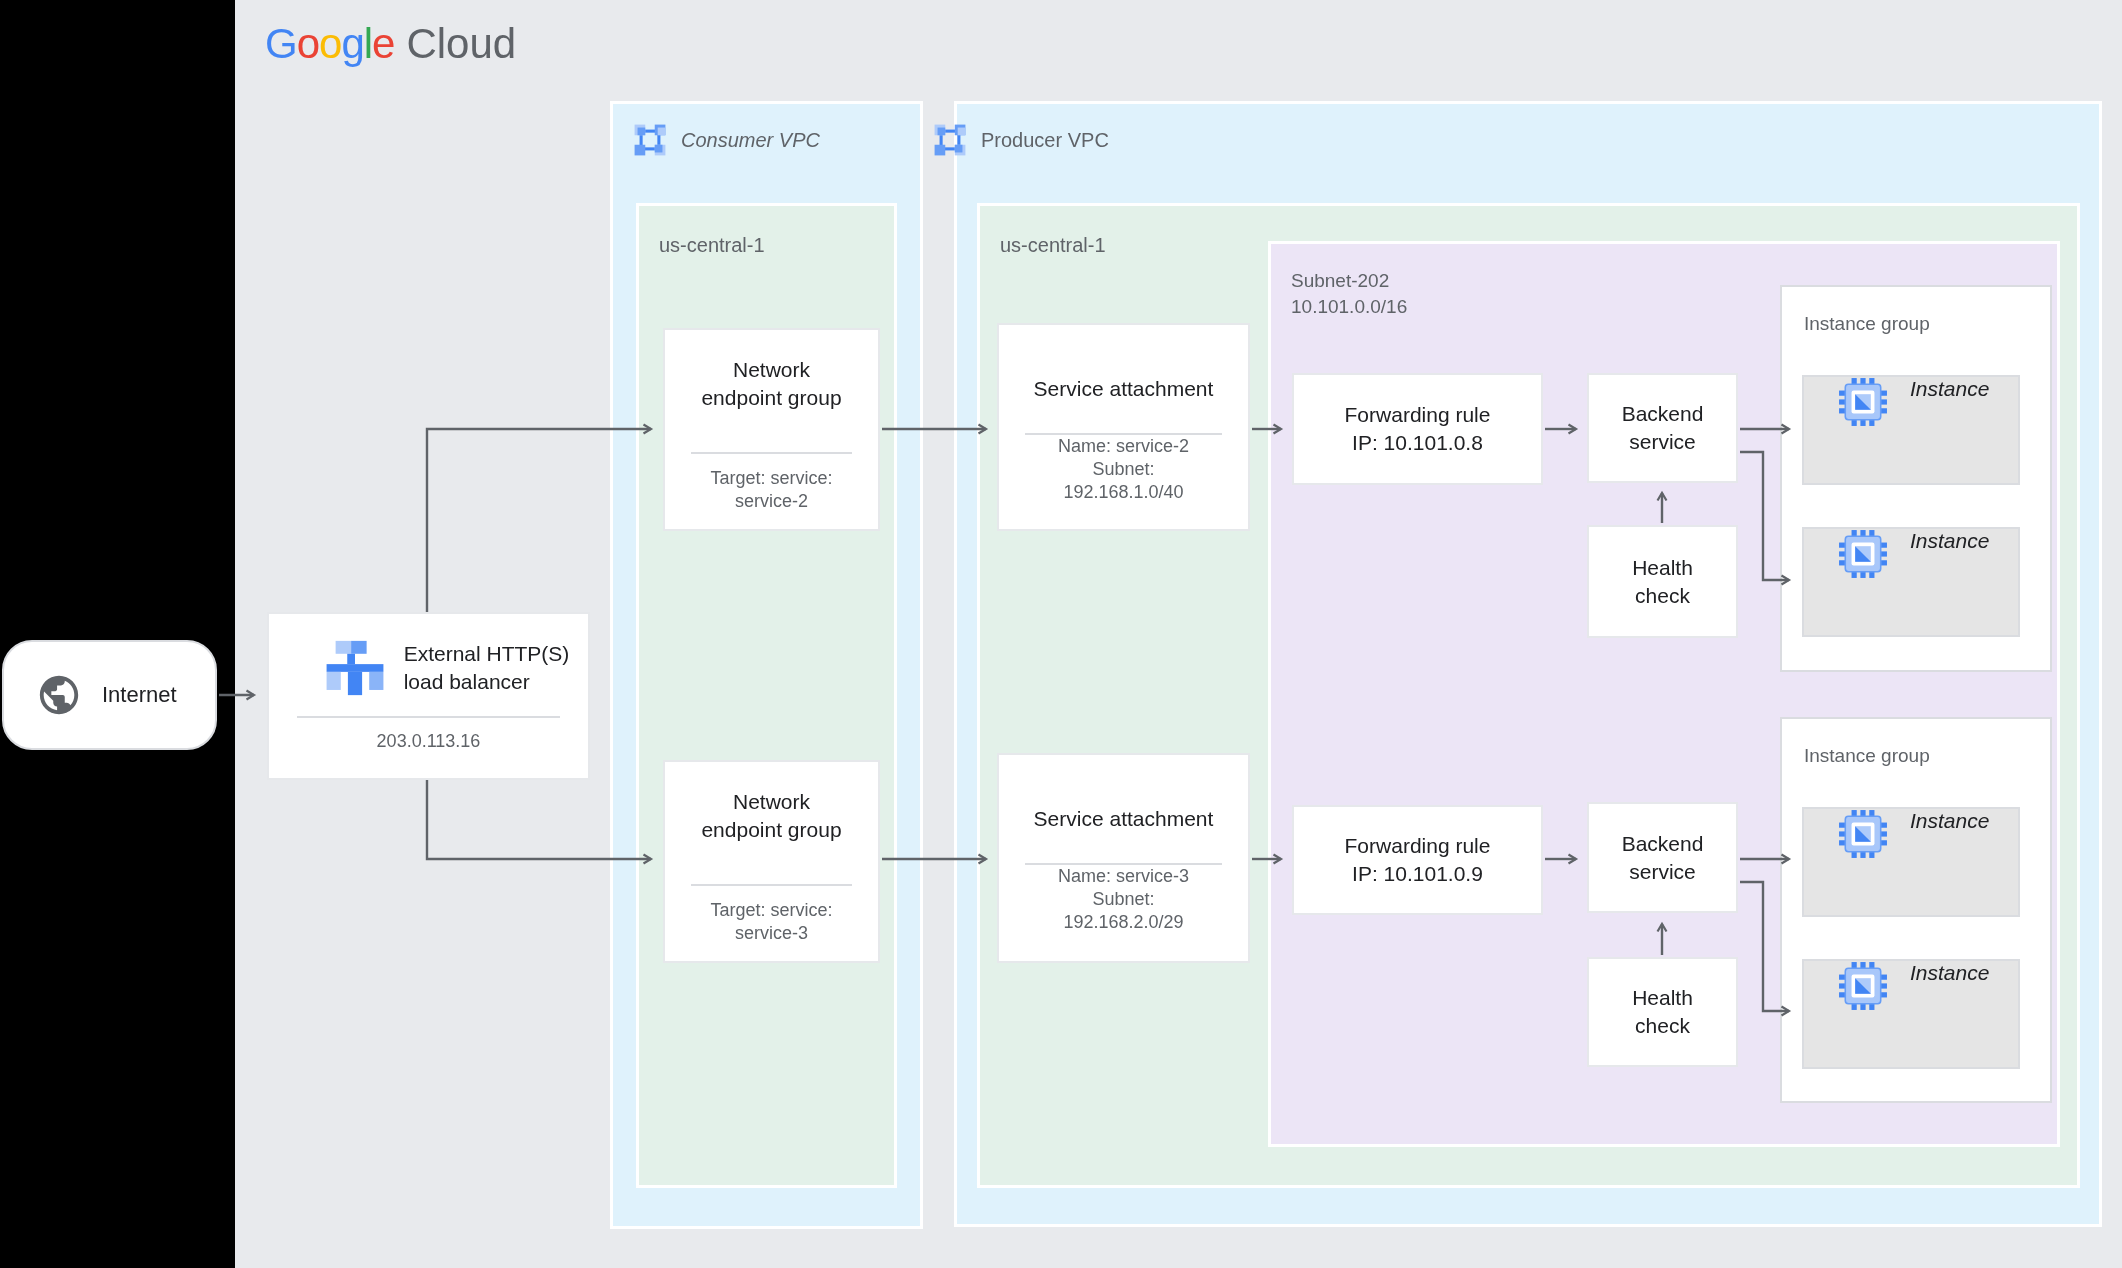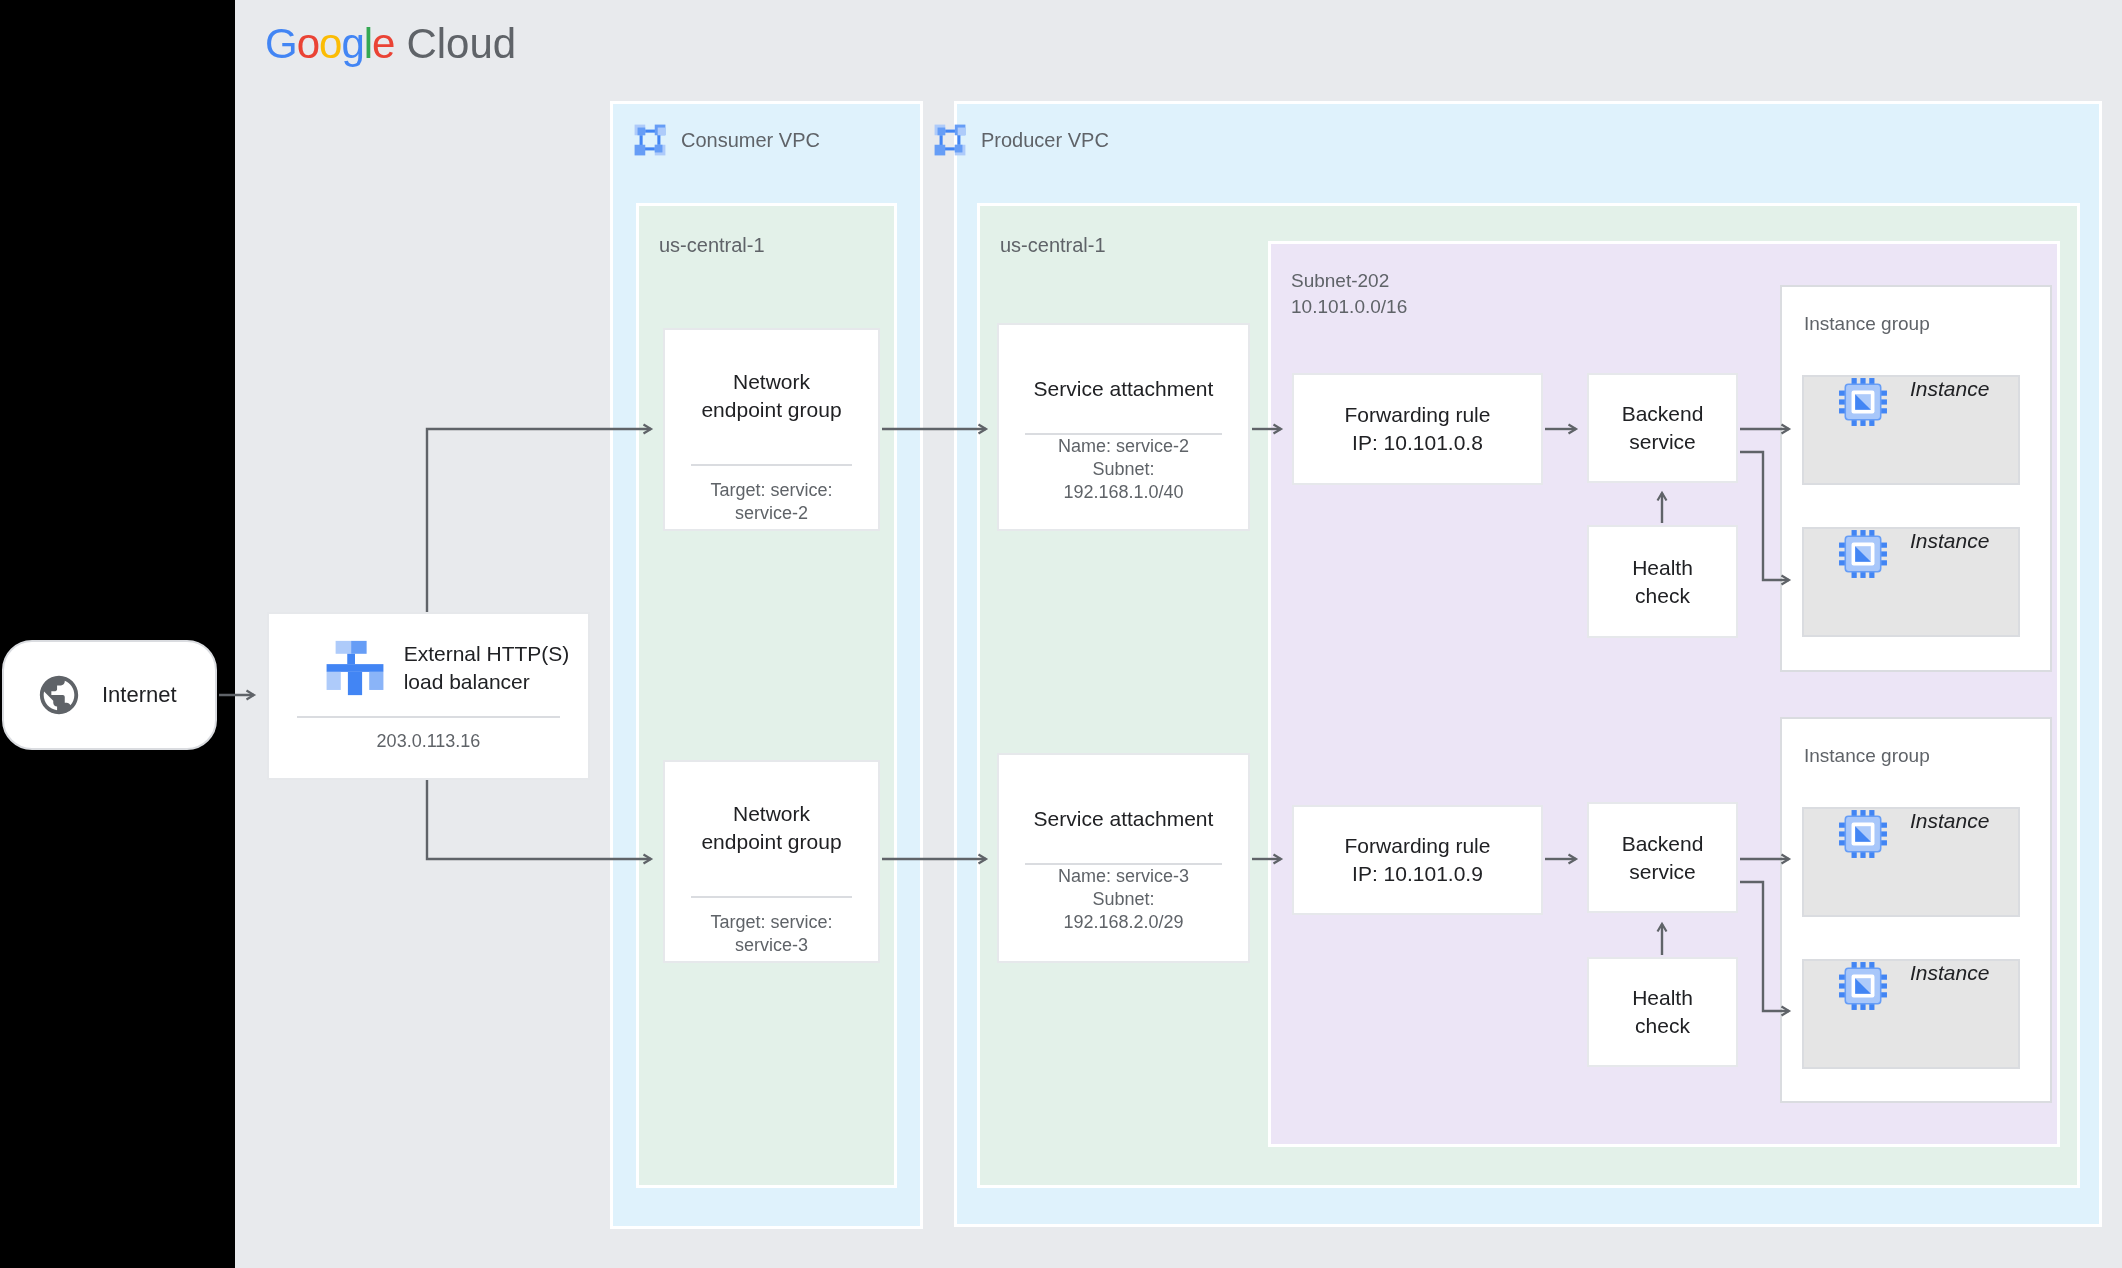--- a/index.html
+++ b/index.html
@@ -15,21 +15,21 @@
   .subnet{background:#ECE5F6;}
   .zone-head{position:absolute;display:flex;align-items:center;gap:15px;color:#5F6368;font-size:20px;}
   .region-label{position:absolute;font-size:20px;color:#5F6368;}
   .subnet-label{position:absolute;font-size:19px;line-height:26px;color:#5F6368;}
   .node{position:absolute;background:#fff;border:2px solid #E6E8EB;box-sizing:border-box;color:#202124;
         display:flex;flex-direction:column;align-items:center;text-align:center;}
   .node .title{font-size:21px;line-height:28px;}
   .node .sub{font-size:18px;line-height:23px;color:#5F6368;}
   .divider{height:2px;background:#DADCE0;width:calc(100% - 52px);align-self:center;}
   .center{justify-content:center;}
-  .neg .title{margin-top:38px;}
+  .neg .title{margin-top:26px;}
   .neg .divider{margin-top:40px;}
   .neg .sub{margin-top:13px;}
   .sa .title{margin-top:50px;}
   .sa .divider{margin-top:30px;}
   .sa .sub{margin-top:0;}
   .internet-node{flex-direction:row;justify-content:flex-start;align-items:center;
                  padding-left:32px;gap:20px;border-color:#DADCE0;border-radius:30px;}
   .internet-node .i-label{font-size:22px;}
   .lb{align-items:center;}
   .lb-head{display:flex;align-items:center;gap:18px;padding:26px 0 0 36px;text-align:left;}
@@ -51,21 +51,21 @@
 
   <div class="logo"><span class="g-blue">G</span><span class="g-red">o</span><span class="g-yellow">o</span><span class="g-blue">g</span><span class="g-green">l</span><span class="g-red">e</span><span class="cloud">Cloud</span></div>
 
   <div class="zone vpc" style="left:610px;top:101px;width:313px;height:1128px;"></div>
   <div class="zone region" style="left:636px;top:203px;width:261px;height:985px;"></div>
 
   <div class="zone vpc" style="left:954px;top:101px;width:1148px;height:1126px;"></div>
   <div class="zone region" style="left:977px;top:203px;width:1103px;height:985px;"></div>
   <div class="zone subnet" style="left:1268px;top:241px;width:792px;height:906px;"></div>
 
-  <div class="zone-head" style="left:634px;top:124px;">
+  <div class="zone-head" style="left:634px;top:124px;font-style:italic;">
     <svg width="32" height="32" viewBox="0 0 27 27">
       <rect x="6" y="6" width="15" height="15" fill="none" stroke="#4285F4" stroke-width="2.6"></rect>
       <rect x="0.5" y="0.5" width="9" height="9" fill="#AECBFA"></rect>
         <rect x="3" y="3" width="6.5" height="6.5" fill="#669DF6"></rect>
       <rect x="17.5" y="0.5" width="9" height="9" fill="#669DF6"></rect>
         <rect x="20" y="3" width="6.5" height="6.5" fill="#AECBFA"></rect>
       <rect x="0.5" y="17.5" width="9" height="9" fill="#669DF6"></rect>
       <rect x="17.5" y="17.5" width="9" height="9" fill="#AECBFA"></rect>
         <rect x="17.5" y="17.5" width="6.5" height="6.5" fill="#669DF6"></rect>
     </svg>

